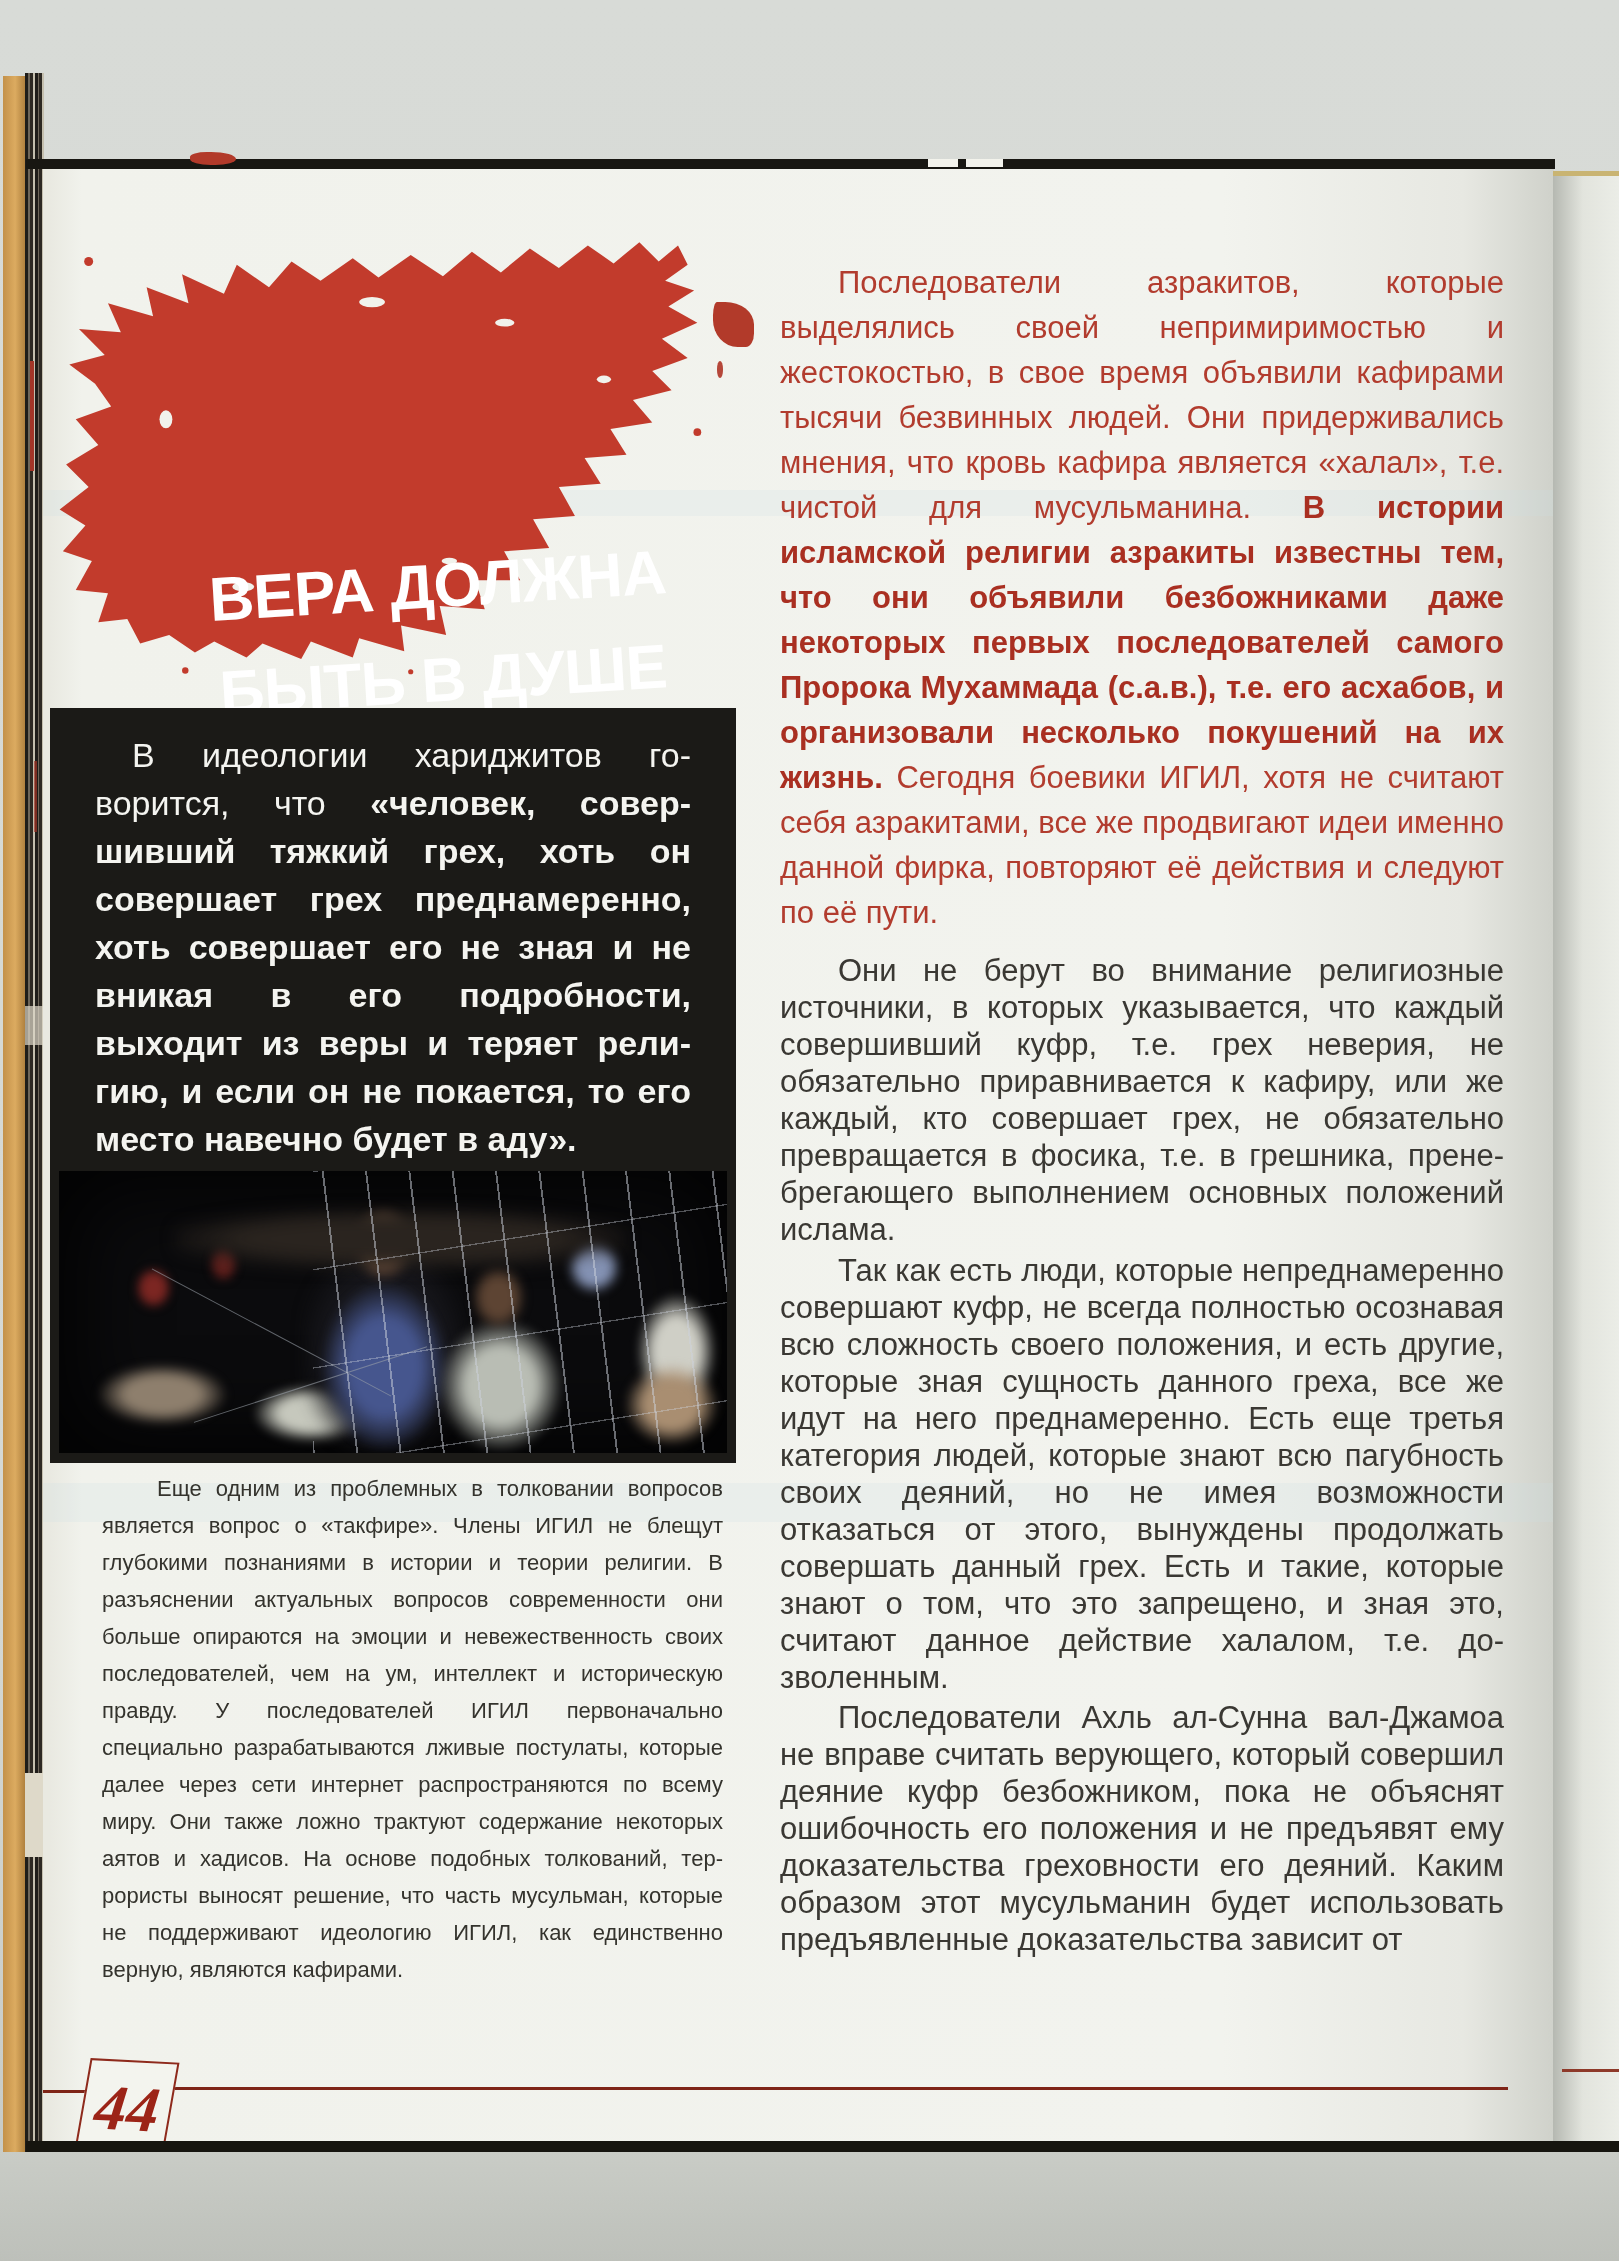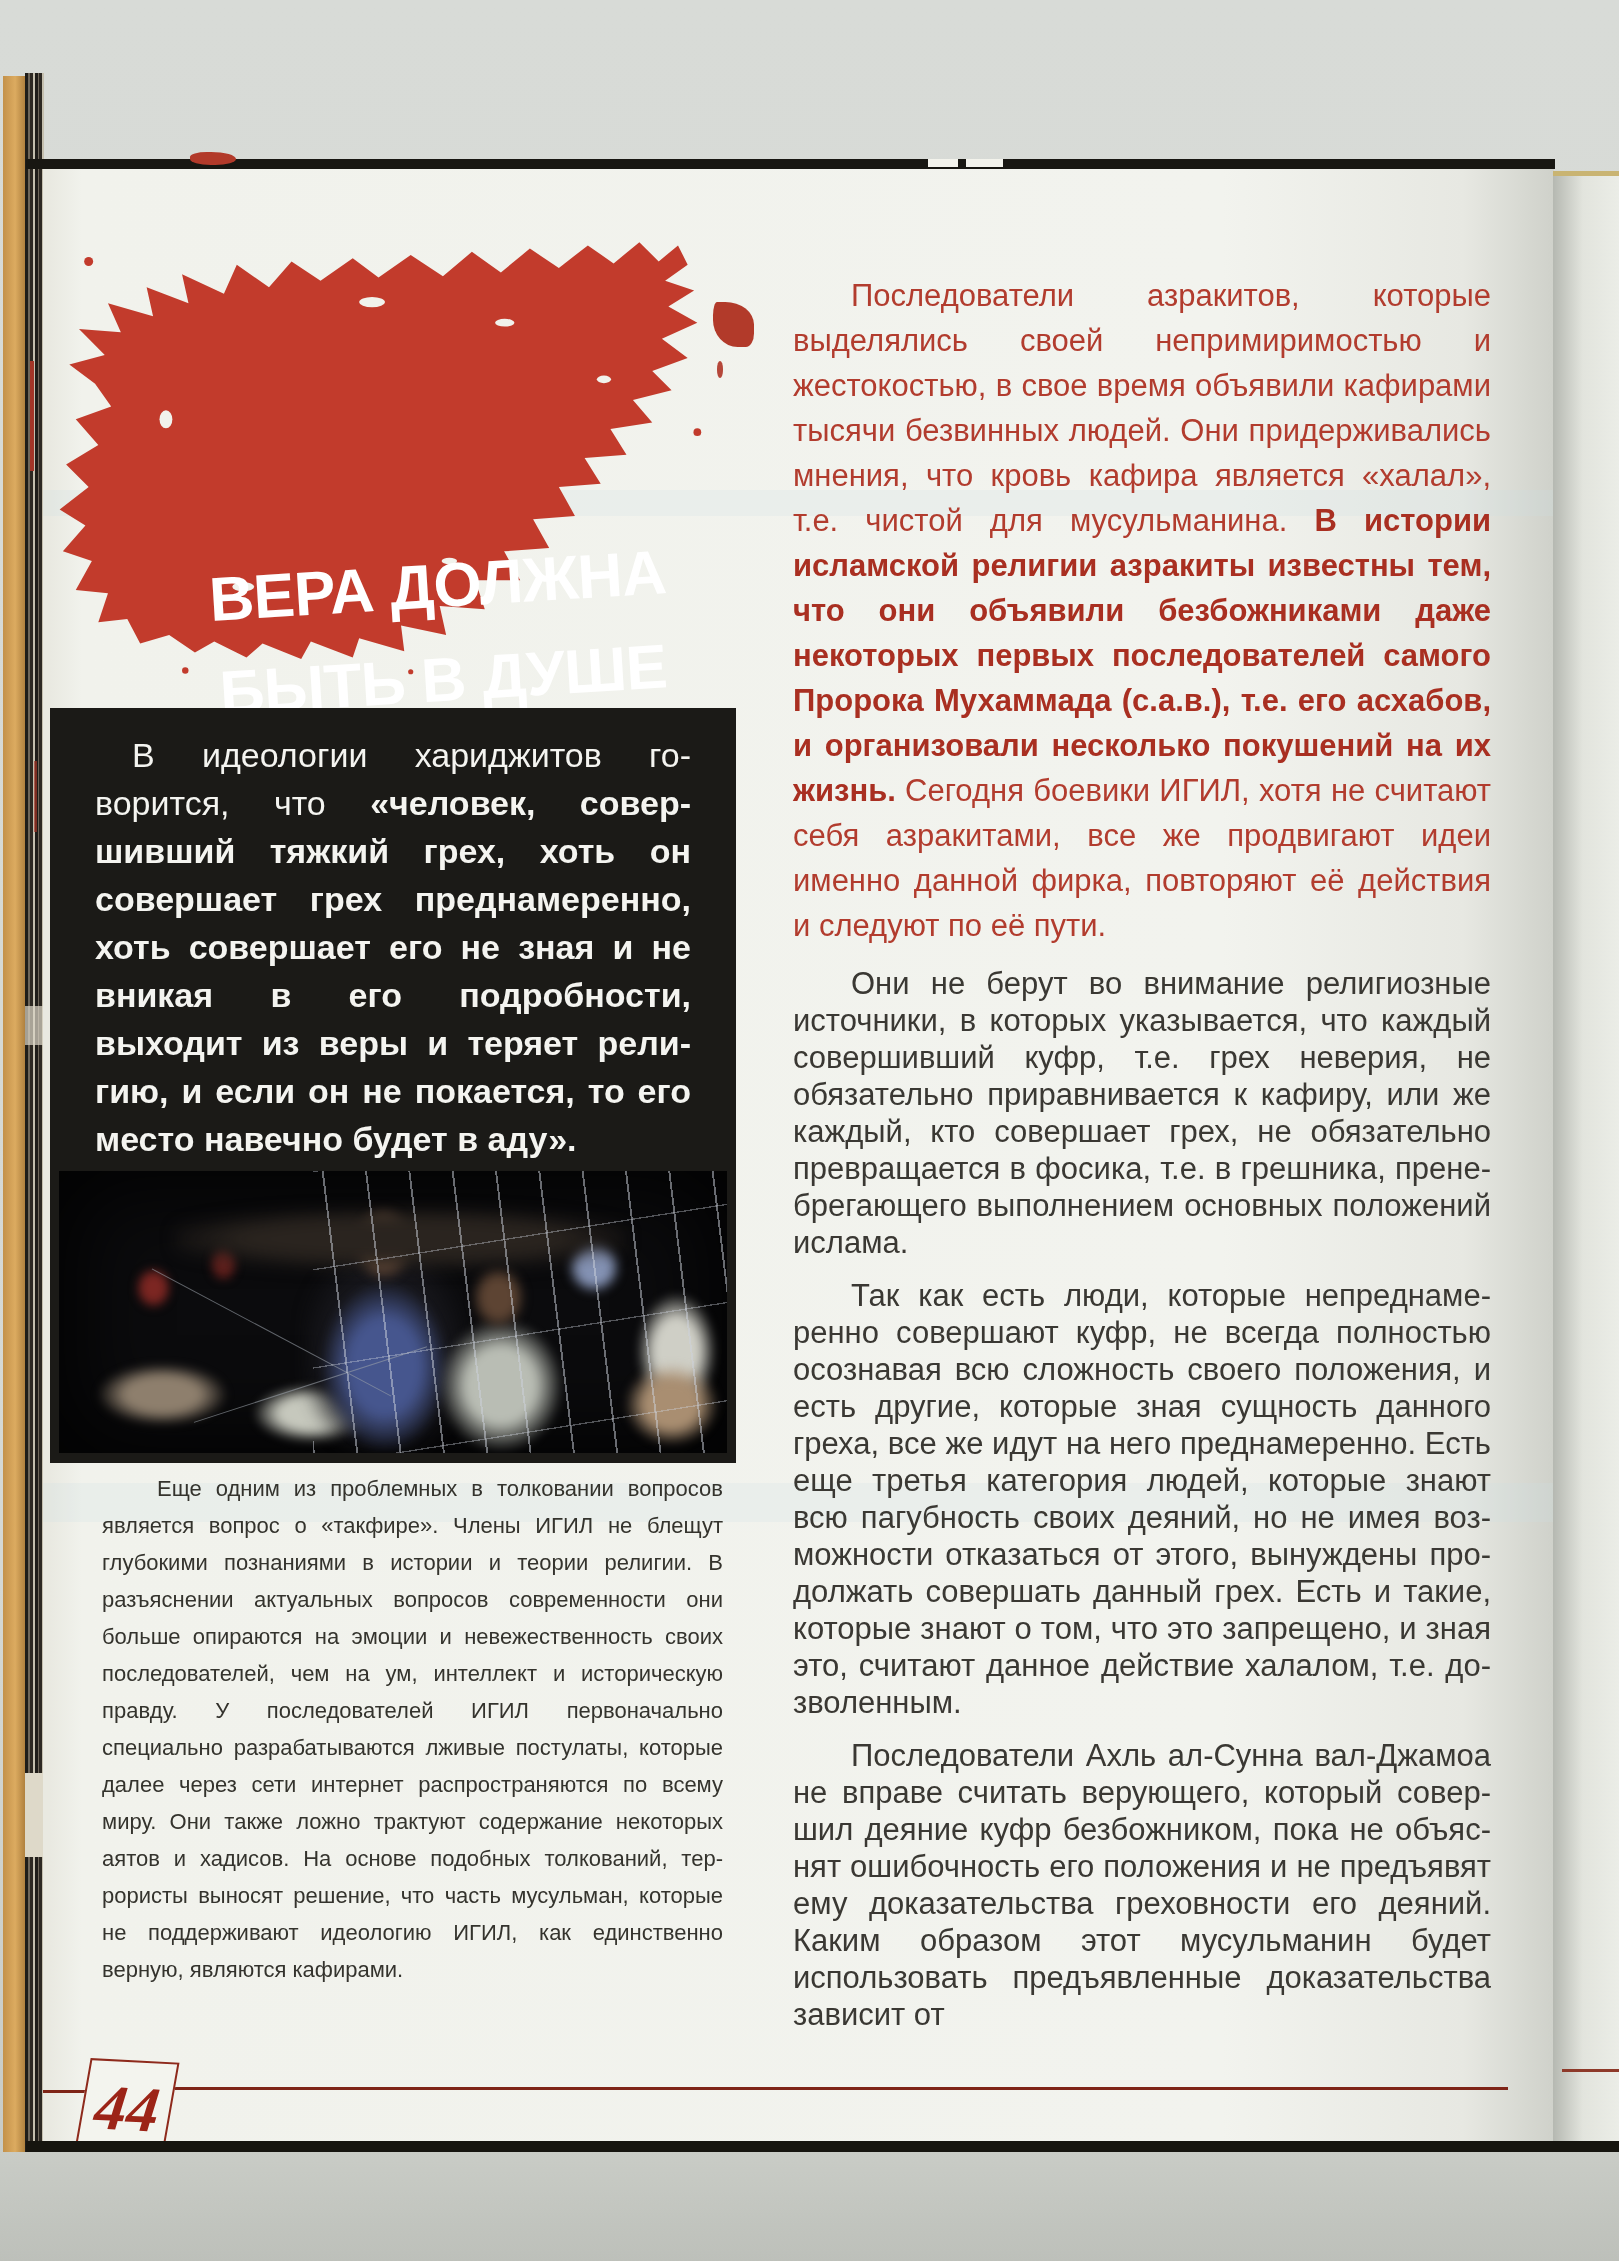--- a/index.html
+++ b/index.html
@@ -45,21 +45,21 @@
   .blob{position:absolute;filter:blur(4.5px);}
   .mesh{position:absolute;left:38%;top:0;width:62%;height:100%;
         background:repeating-linear-gradient(83deg,rgba(205,210,220,0.5) 0 1.9px,transparent 1.9px 43px),
                    repeating-linear-gradient(171deg,rgba(205,210,220,0.38) 0 1.3px,transparent 1.3px 97px);}
   .wire{position:absolute;background:#9aa0a8;height:1.3px;opacity:.6;}
   
   .left-col{position:absolute;left:90px;top:1458px;width:645px;}
   .left-col p{margin:12px;font-size:22px;line-height:37px;color:#34332d;text-align:justify;
         text-indent:55px;hyphens:manual;}
   .right-col{position:absolute;left:777px;top:257px;width:730px;}
-  .right-col p{margin:16px;text-align:justify;text-indent:58px;hyphens:manual;}
+  .right-col p{margin:3px;text-align:justify;text-indent:58px;hyphens:manual;}
   .p-red{font-size:31px;line-height:45px;color:#b23c2e;margin-bottom:17px !important;}
   .p-red b{color:#a92f21;font-weight:bold;}
   .p-dark{font-size:31px;line-height:37px;color:#3a3833;}
   .p-dark.sp{margin-bottom:3.9px !important;}
   
   .foot-line{position:absolute;height:2.6px;background:#7e2417;}
   .num-box{position:absolute;left:82px;top:2060px;width:85px;height:94px;border:2.6px solid #8e2a1c;
         background:#f3f4ee;transform:rotate(3deg) skewX(-7deg);
         display:flex;align-items:center;justify-content:center;}
   .num-box span{font-family:"Liberation Serif", serif;font-style:italic;font-weight:bold;

